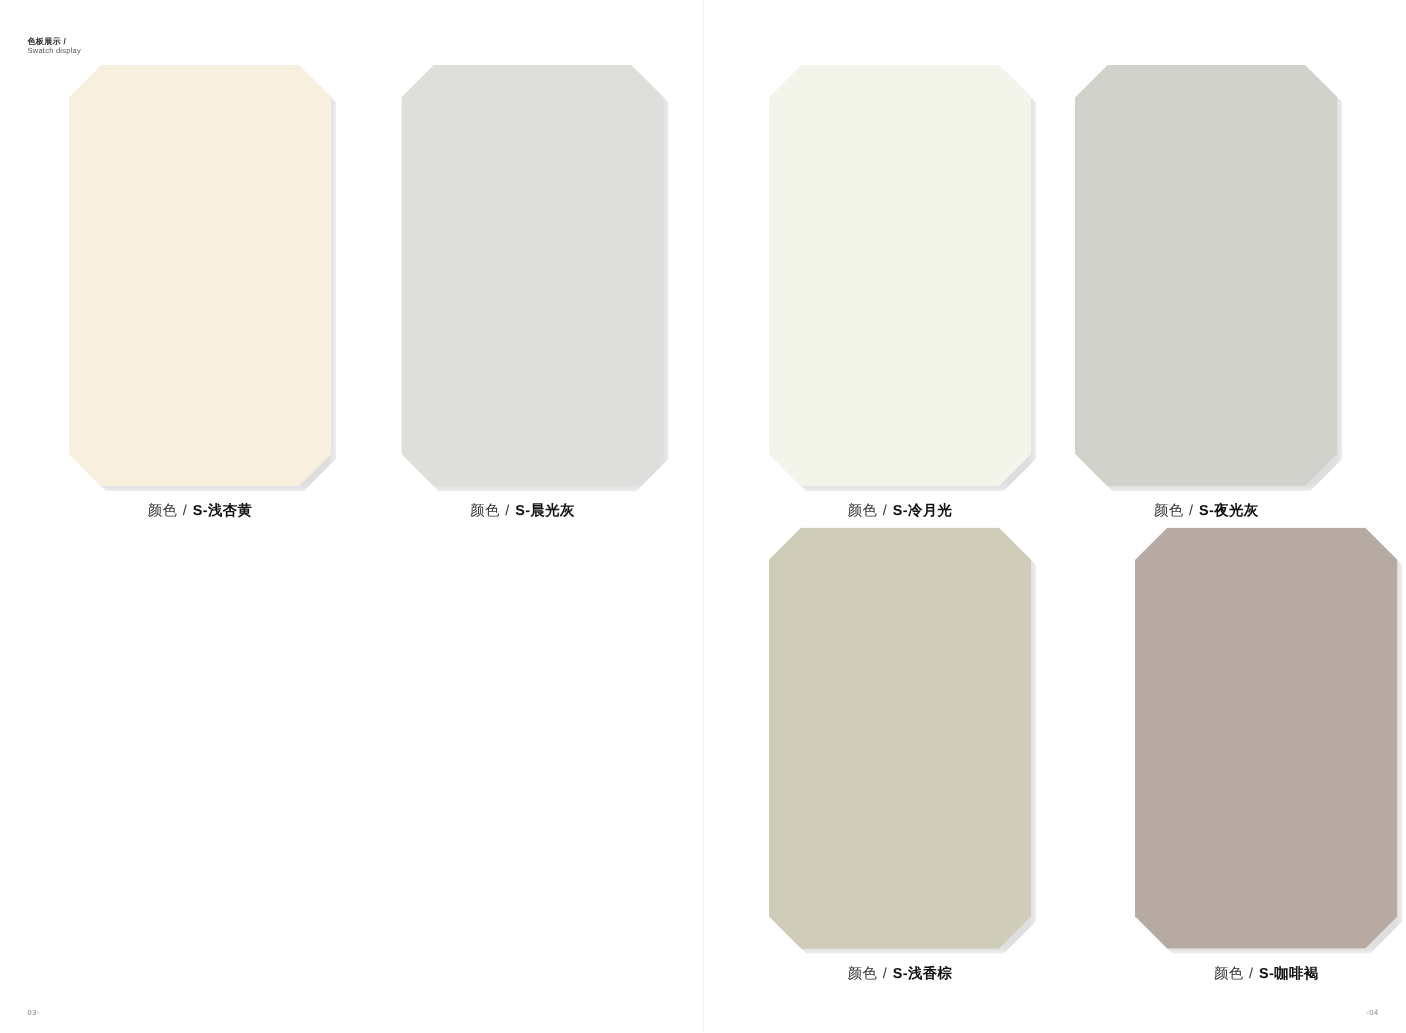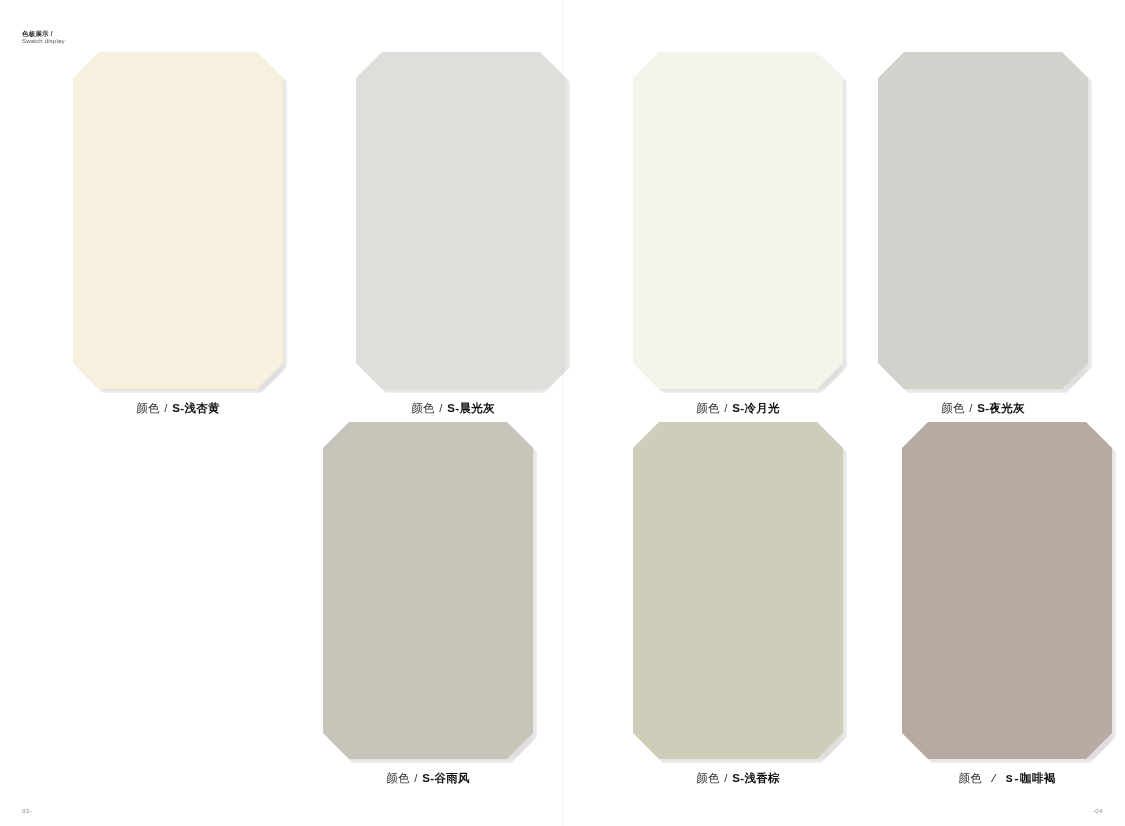--- a/index.html
+++ b/index.html
@@ -54,21 +54,20 @@
   .grid {
     position: absolute;
     left: 0;
     top: 52px;
     width: 1125px;
   }
   .row {
     position: relative;
     height: 370px;
     margin-bottom: 0;
-    margin-left: 18px;
   }
   .row.row-2 { margin-top: 0; }
 
   .cell {
     position: absolute;
     width: 210px;
   }
 
   .chip-wrap {
     position: relative;
@@ -159,21 +158,21 @@
 
   <div class="grid">
     <div class="row row-1">
         <div class="cell" style="left: 55px; top: 0px;">
           <div class="chip-wrap">
             <div class="chip-shadow"></div>
             <div class="chip" style="background: rgb(247, 240, 222);"></div>
           </div>
           <div class="caption"><span class="prefix">颜色</span> <span class="sep">/</span> <span class="name">S-浅杏黄</span></div>
         </div>
-        <div class="cell" style="left: 322px; top: 0px; padding-left: 16px;">
+        <div class="cell" style="left: 305px; top: 0px; padding-left: 16px;">
           <div class="chip-wrap">
             <div class="chip-shadow"></div>
             <div class="chip" style="background: rgb(222, 222, 218);"></div>
           </div>
           <div class="caption"><span class="prefix">颜色</span> <span class="sep">/</span> <span class="name">S-晨光灰</span></div>
         </div>
         <div class="cell" style="left: 860px; top: 0px;">
           <div class="chip-wrap">
             <div class="chip-shadow"></div>
             <div class="chip" style="background: rgb(210, 210, 205);"></div>
@@ -182,35 +181,28 @@
         </div>
         <div class="cell" style="left: 615px; top: 0px;">
           <div class="chip-wrap">
             <div class="chip-shadow"></div>
             <div class="chip" style="background: rgb(244, 245, 234);"></div>
           </div>
           <div class="caption"><span class="prefix">颜色</span> <span class="sep">/</span> <span class="name">S-冷月光</span></div>
         </div>
       </div>
     <div class="row row-2">
-        <div class="cell" style="left: 305px; top: 0px;">
-          <div class="chip-wrap">
-            <div class="chip-shadow"></div>
-            <div class="chip" style="background: rgb(199, 196, 185);"></div>
-          </div>
-          <div class="caption"><span class="prefix">颜色</span> <span class="sep">/</span> <span class="name">S-谷雨风</span></div>
-        </div>
         <div class="cell" style="left: 615px; top: 0px;">
           <div class="chip-wrap">
             <div class="chip-shadow"></div>
             <div class="chip" style="background: rgb(207, 205, 185);"></div>
           </div>
           <div class="caption"><span class="prefix">颜色</span> <span class="sep">/</span> <span class="name">S-浅香棕</span></div>
         </div>
-        <div class="cell" style="left: 884px; top: 0px; font-family: Liberation Mono, monospace;">
+        <div class="cell" style="left: 908px; top: 0px;">
           <div class="chip-wrap">
             <div class="chip-shadow"></div>
             <div class="chip" style="background: rgb(182, 170, 163);"></div>
           </div>
           <div class="caption"><span class="prefix">颜色</span> <span class="sep">/</span> <span class="name">S-咖啡褐</span></div>
         </div>
       </div>
   </div>
 
   <div class="folio folio-left">03-</div>

